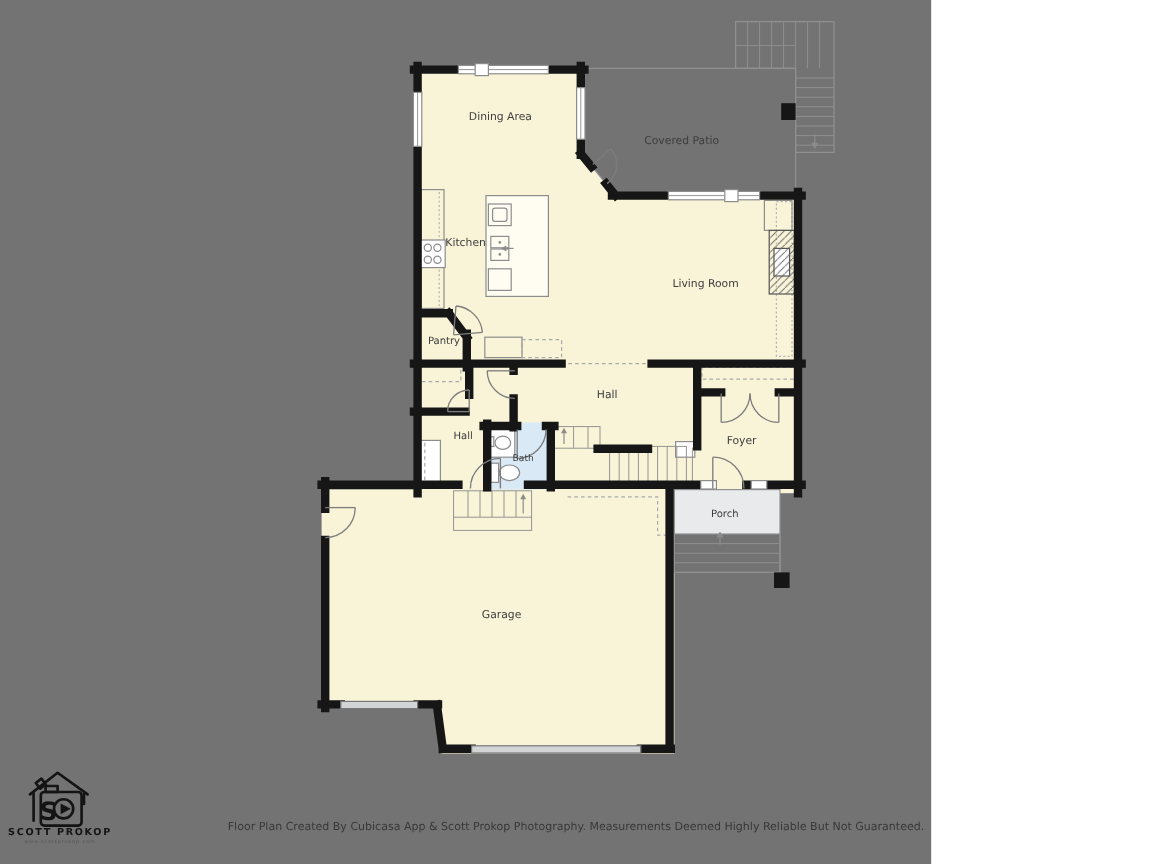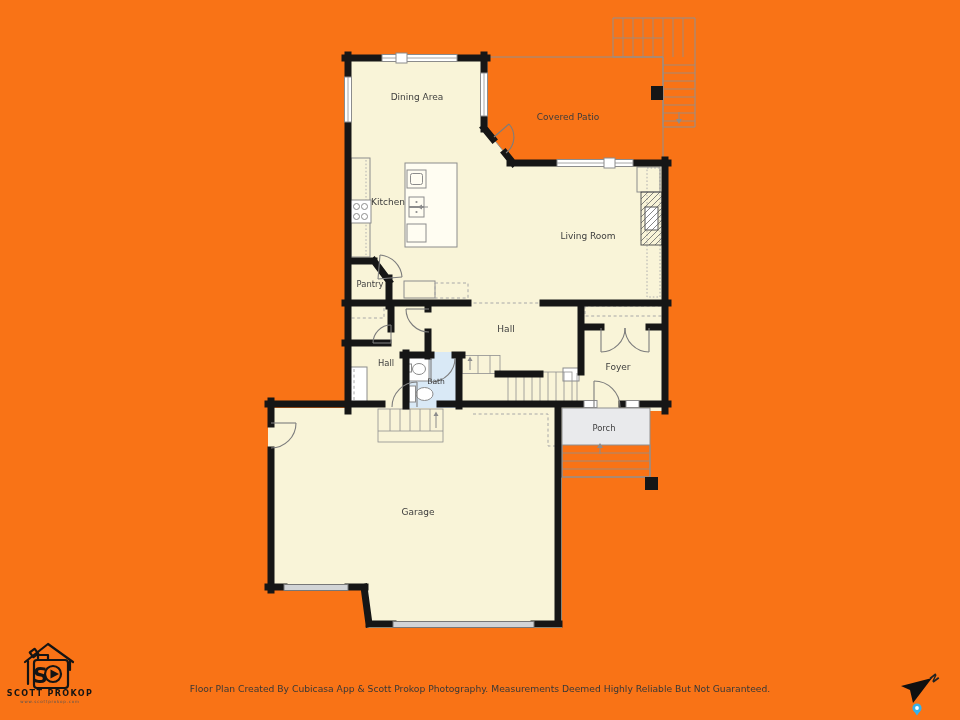--- a/index.html
+++ b/index.html
@@ -1,16 +1,16 @@
 <!DOCTYPE html>
 <html style="--floor-fill: #f9f4d8; --patio-fill: #e9eaec; --bath-fill: #d9e9f6; --wall-color: #161616; --line-color: #909090; --label-color: #3d3d3d; --steps-fill: #fbfbfc; --garage-door-fill: #d2d4d6; --pin-blue: #35b1ea;"><head>
 <meta charset="utf-8">
 <style>
   html,body{margin:0;padding:0;background:#fff;}
-  #stage{position:relative;width:960px;height:720px;background:#f97316;overflow:hidden;
+  #stage{position:relative;width:776px;height:720px;background:#737373;overflow:hidden;
          font-family:"DejaVu Sans","Liberation Sans",sans-serif;}
   svg{position:absolute;left:0;top:0;}
   .room-label{fill:var(--label-color,#3d3d3d);font-size:9px;text-anchor:middle;
               font-family:"DejaVu Sans","Liberation Sans",sans-serif;}
   .room-label.small{font-size:7.6px;}
   .room-label.mid{font-size:8.4px;}
   .wall{stroke:var(--wall-color,#161616);stroke-width:7;fill:none;stroke-linecap:square;}
   .thin{stroke:var(--line-color,#909090);stroke-width:1;fill:none;}
   .thinner{stroke:var(--line-color,#909090);stroke-width:0.8;fill:none;}
   .fixture{stroke:#8c8c8c;stroke-width:1;fill:#ffffff;}

